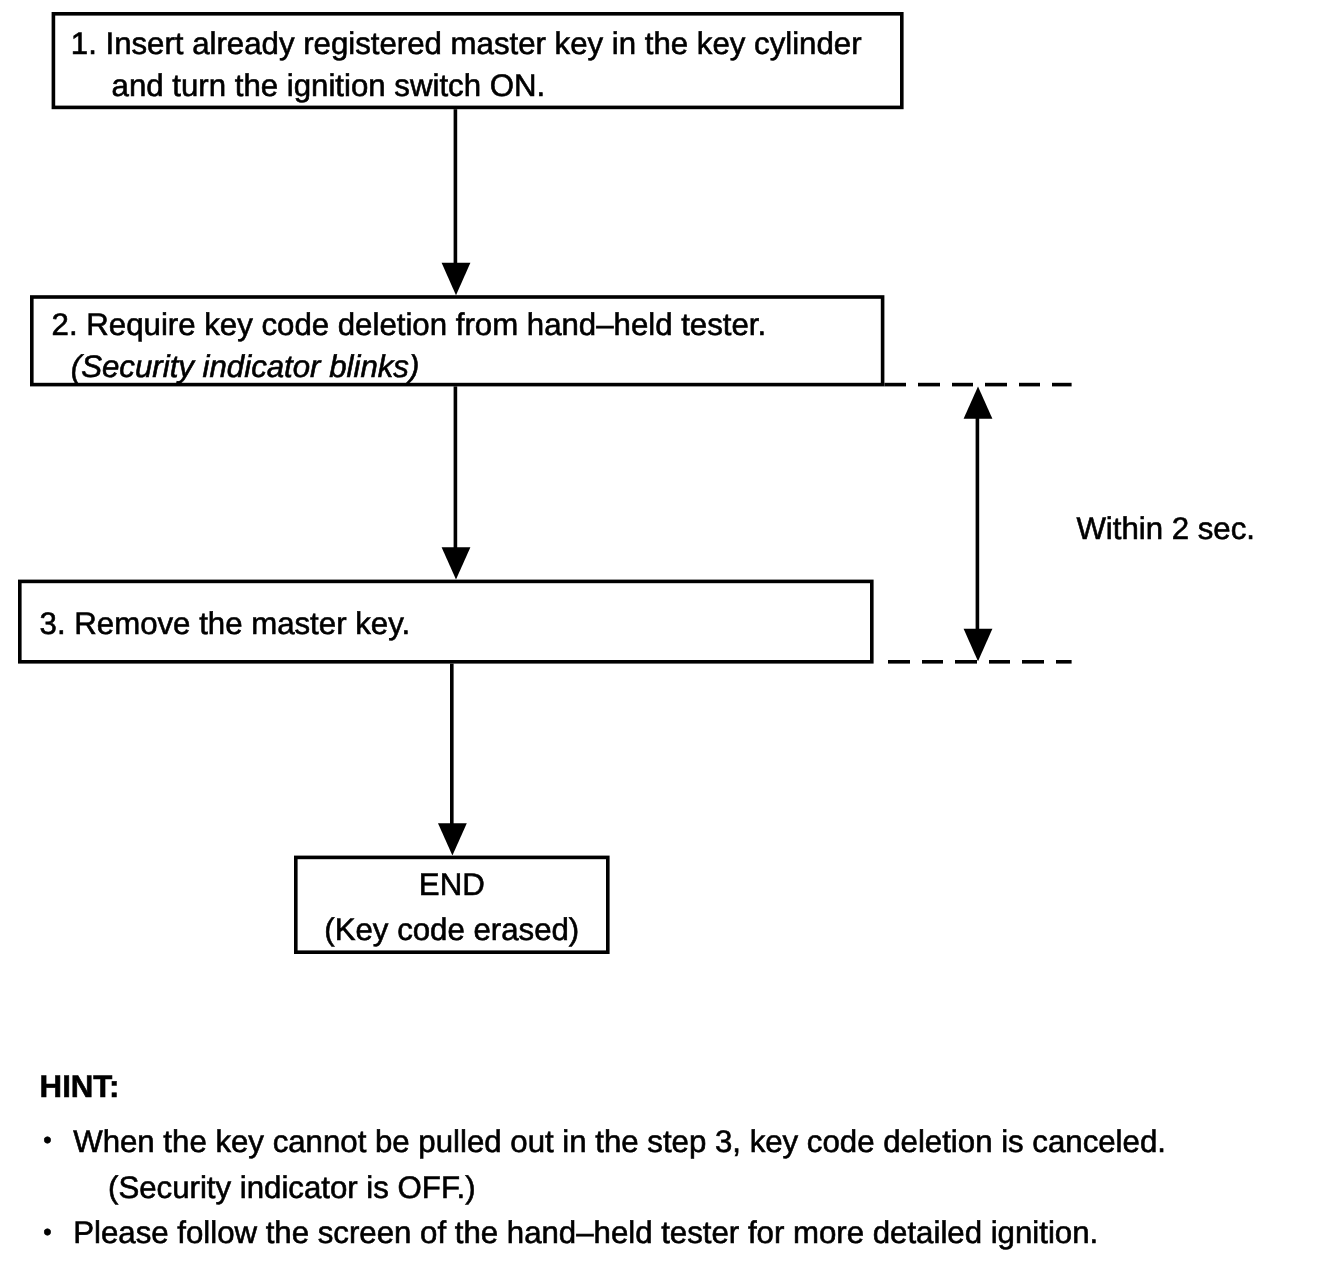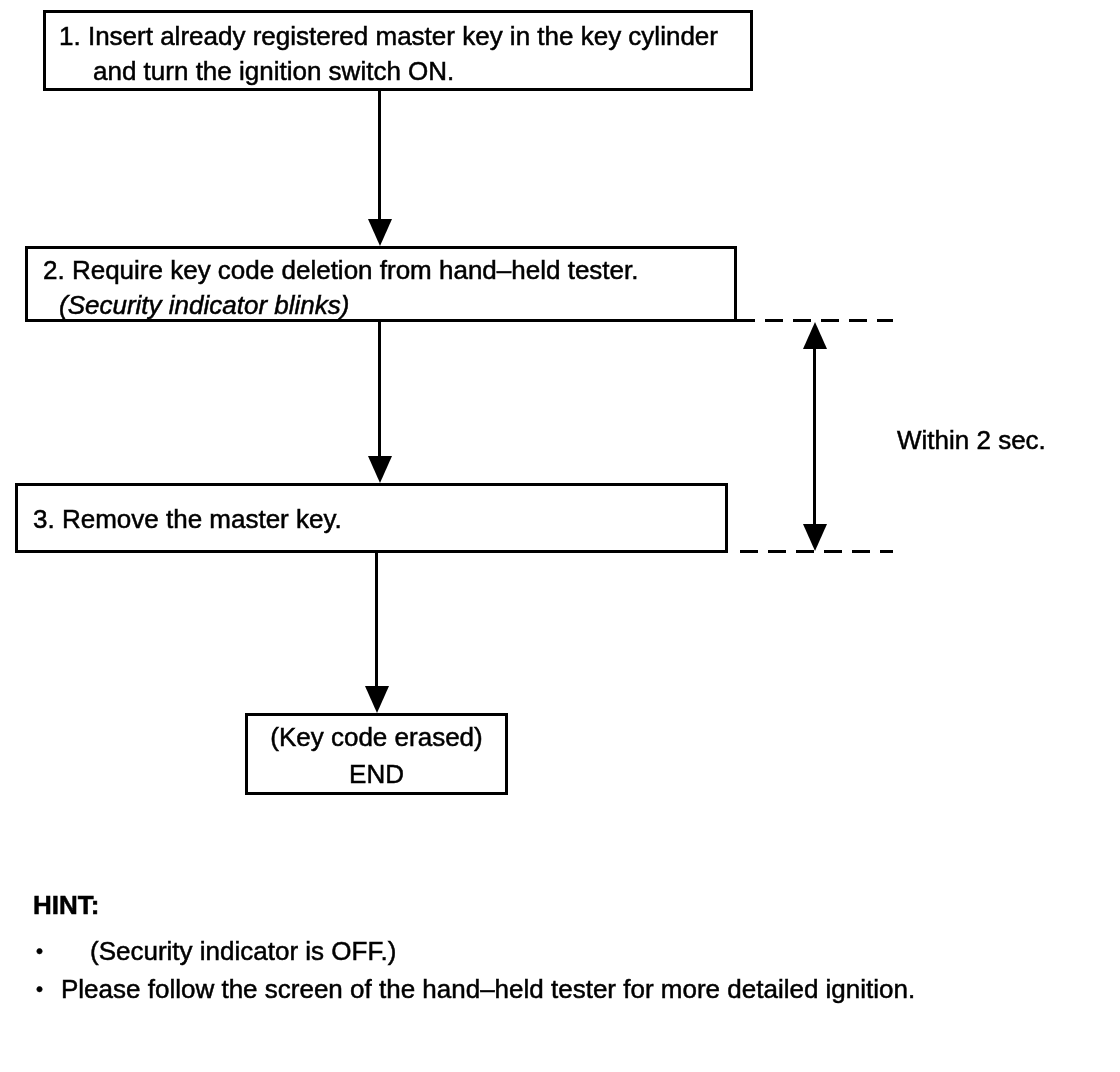--- a/index.html
+++ b/index.html
@@ -115,30 +115,31 @@
   </div>
 
   <div class="timing-label">Within 2 sec.</div>
 
   <div class="varrow arrow3">
     <div class="stem"></div>
     <div class="head-down"></div>
   </div>
 
   <div class="fbox endbox">
+    <div class="line">END</div>
     <div class="line">(Key code erased)</div>
-    <div class="line">END</div>
   </div>
 
   <div class="hint-heading">HINT:</div>
 
   <div class="hint-list">
     <div class="hint-item">
       <span class="bullet">•</span>
       <div class="hint-lines">
+        <div class="hline">When the key cannot be pulled out in the step 3, key code deletion is canceled.</div>
         <div class="hline indent">(Security indicator is OFF.)</div>
       </div>
     </div>
     <div class="hint-item">
       <span class="bullet">•</span>
       <div class="hint-lines">
         <div class="hline">Please follow the screen of the hand–held tester for more detailed ignition.</div>
       </div>
     </div>
   </div>

